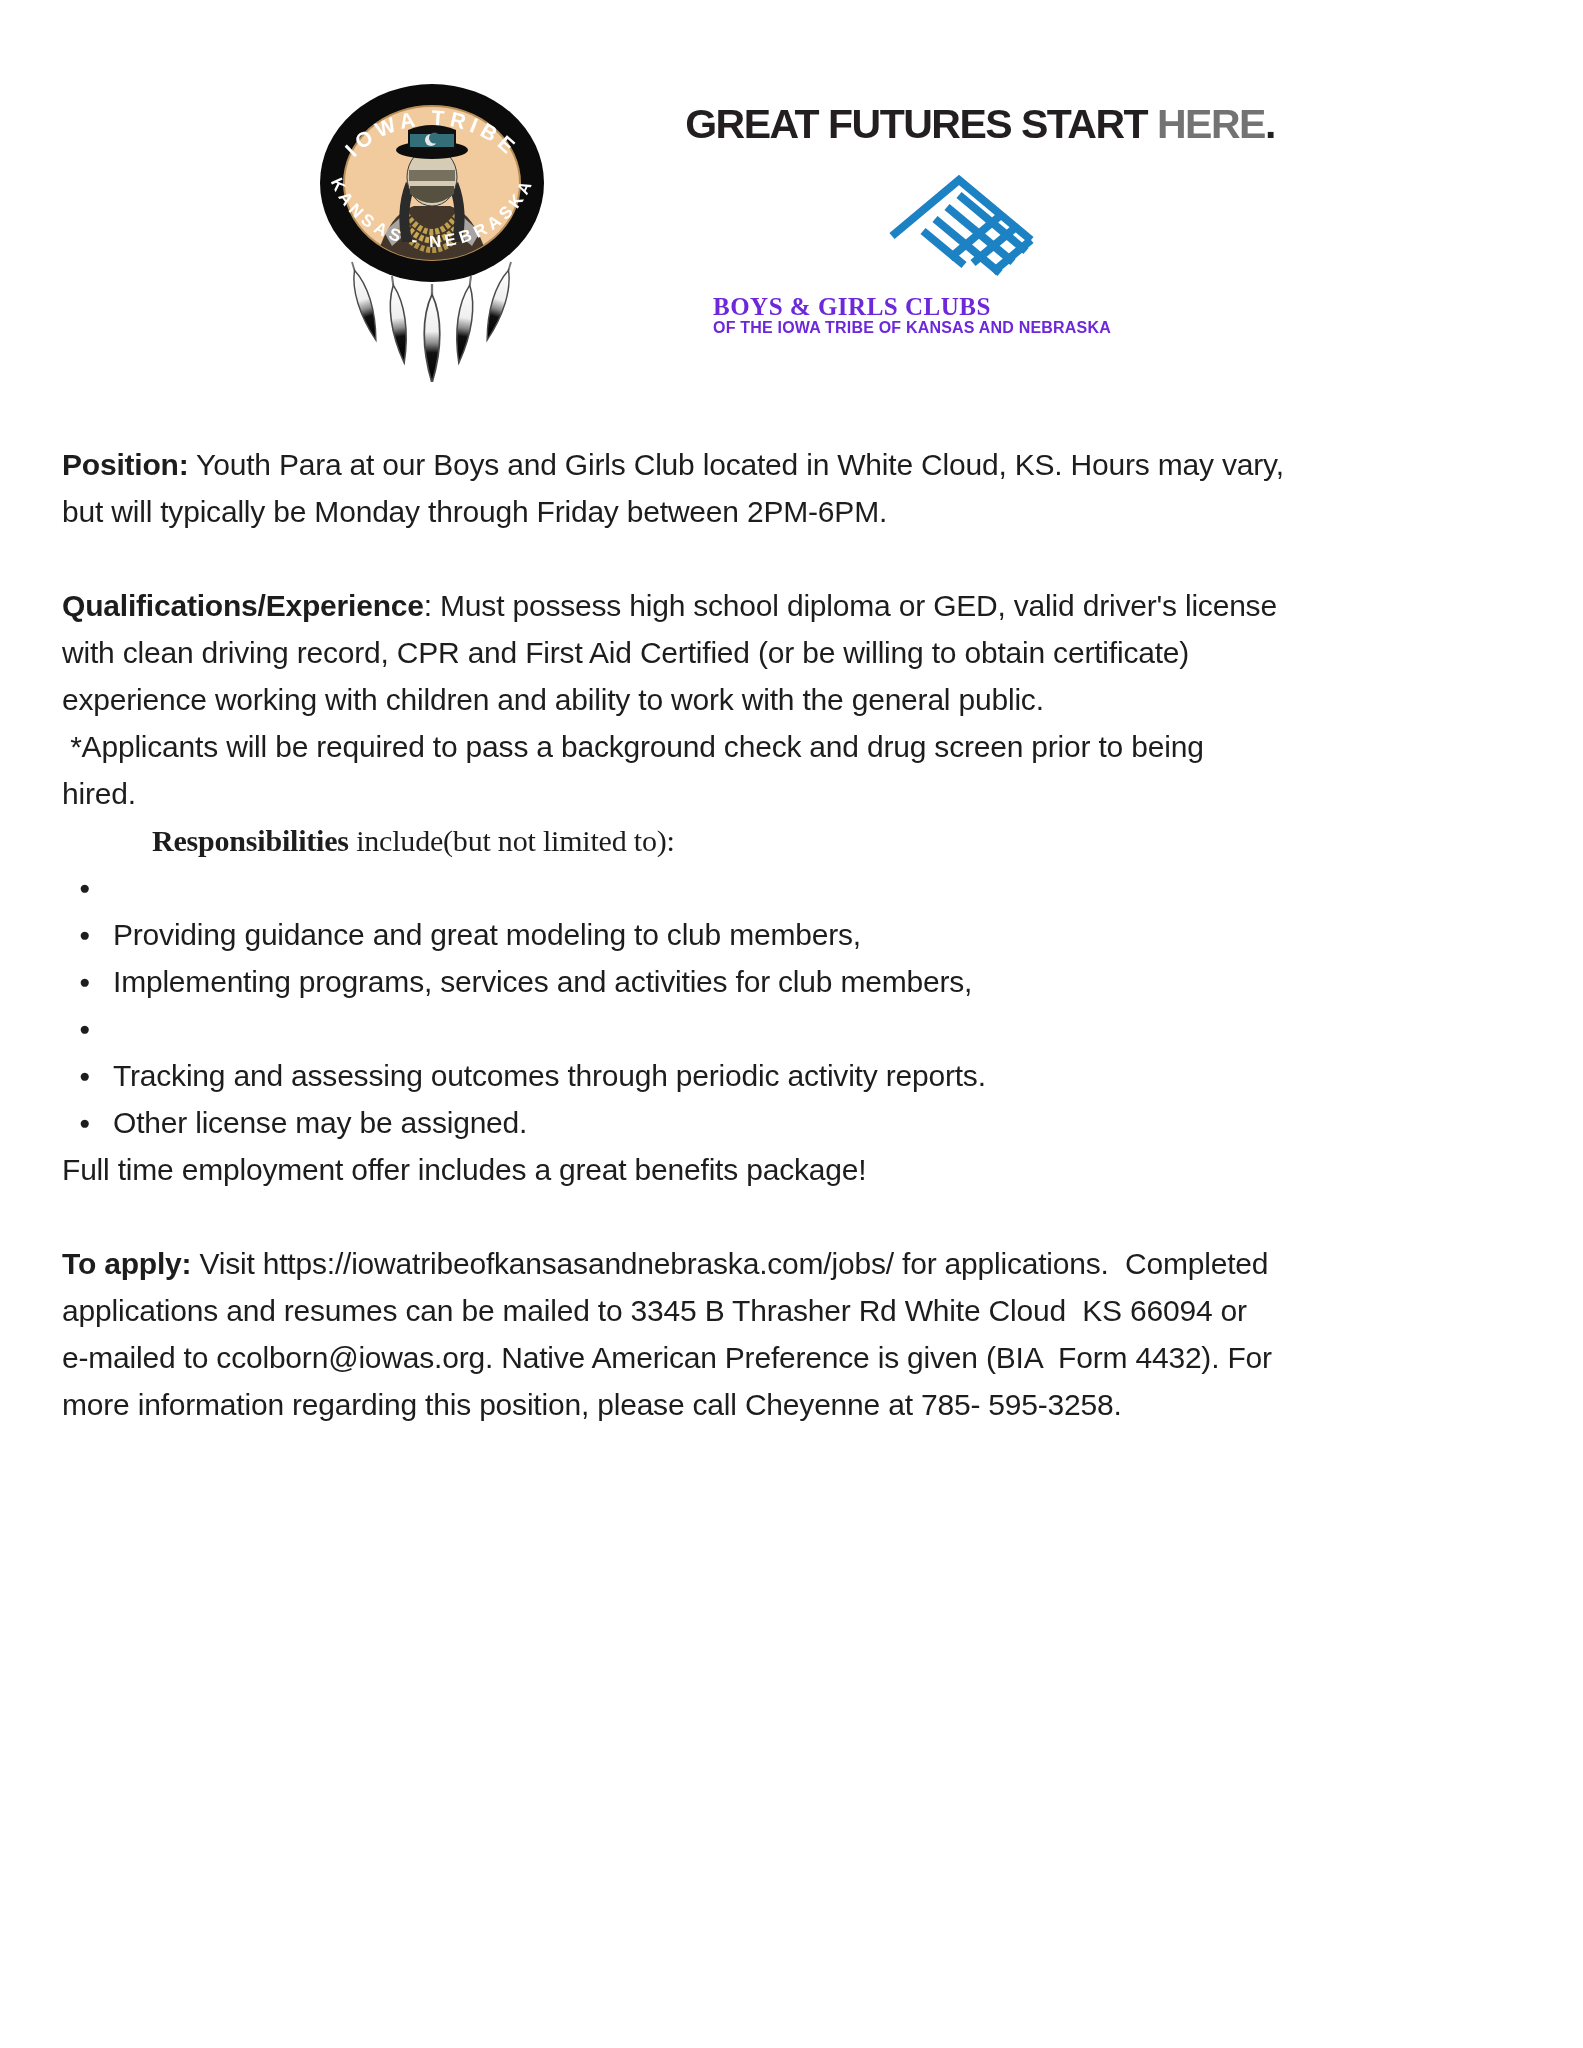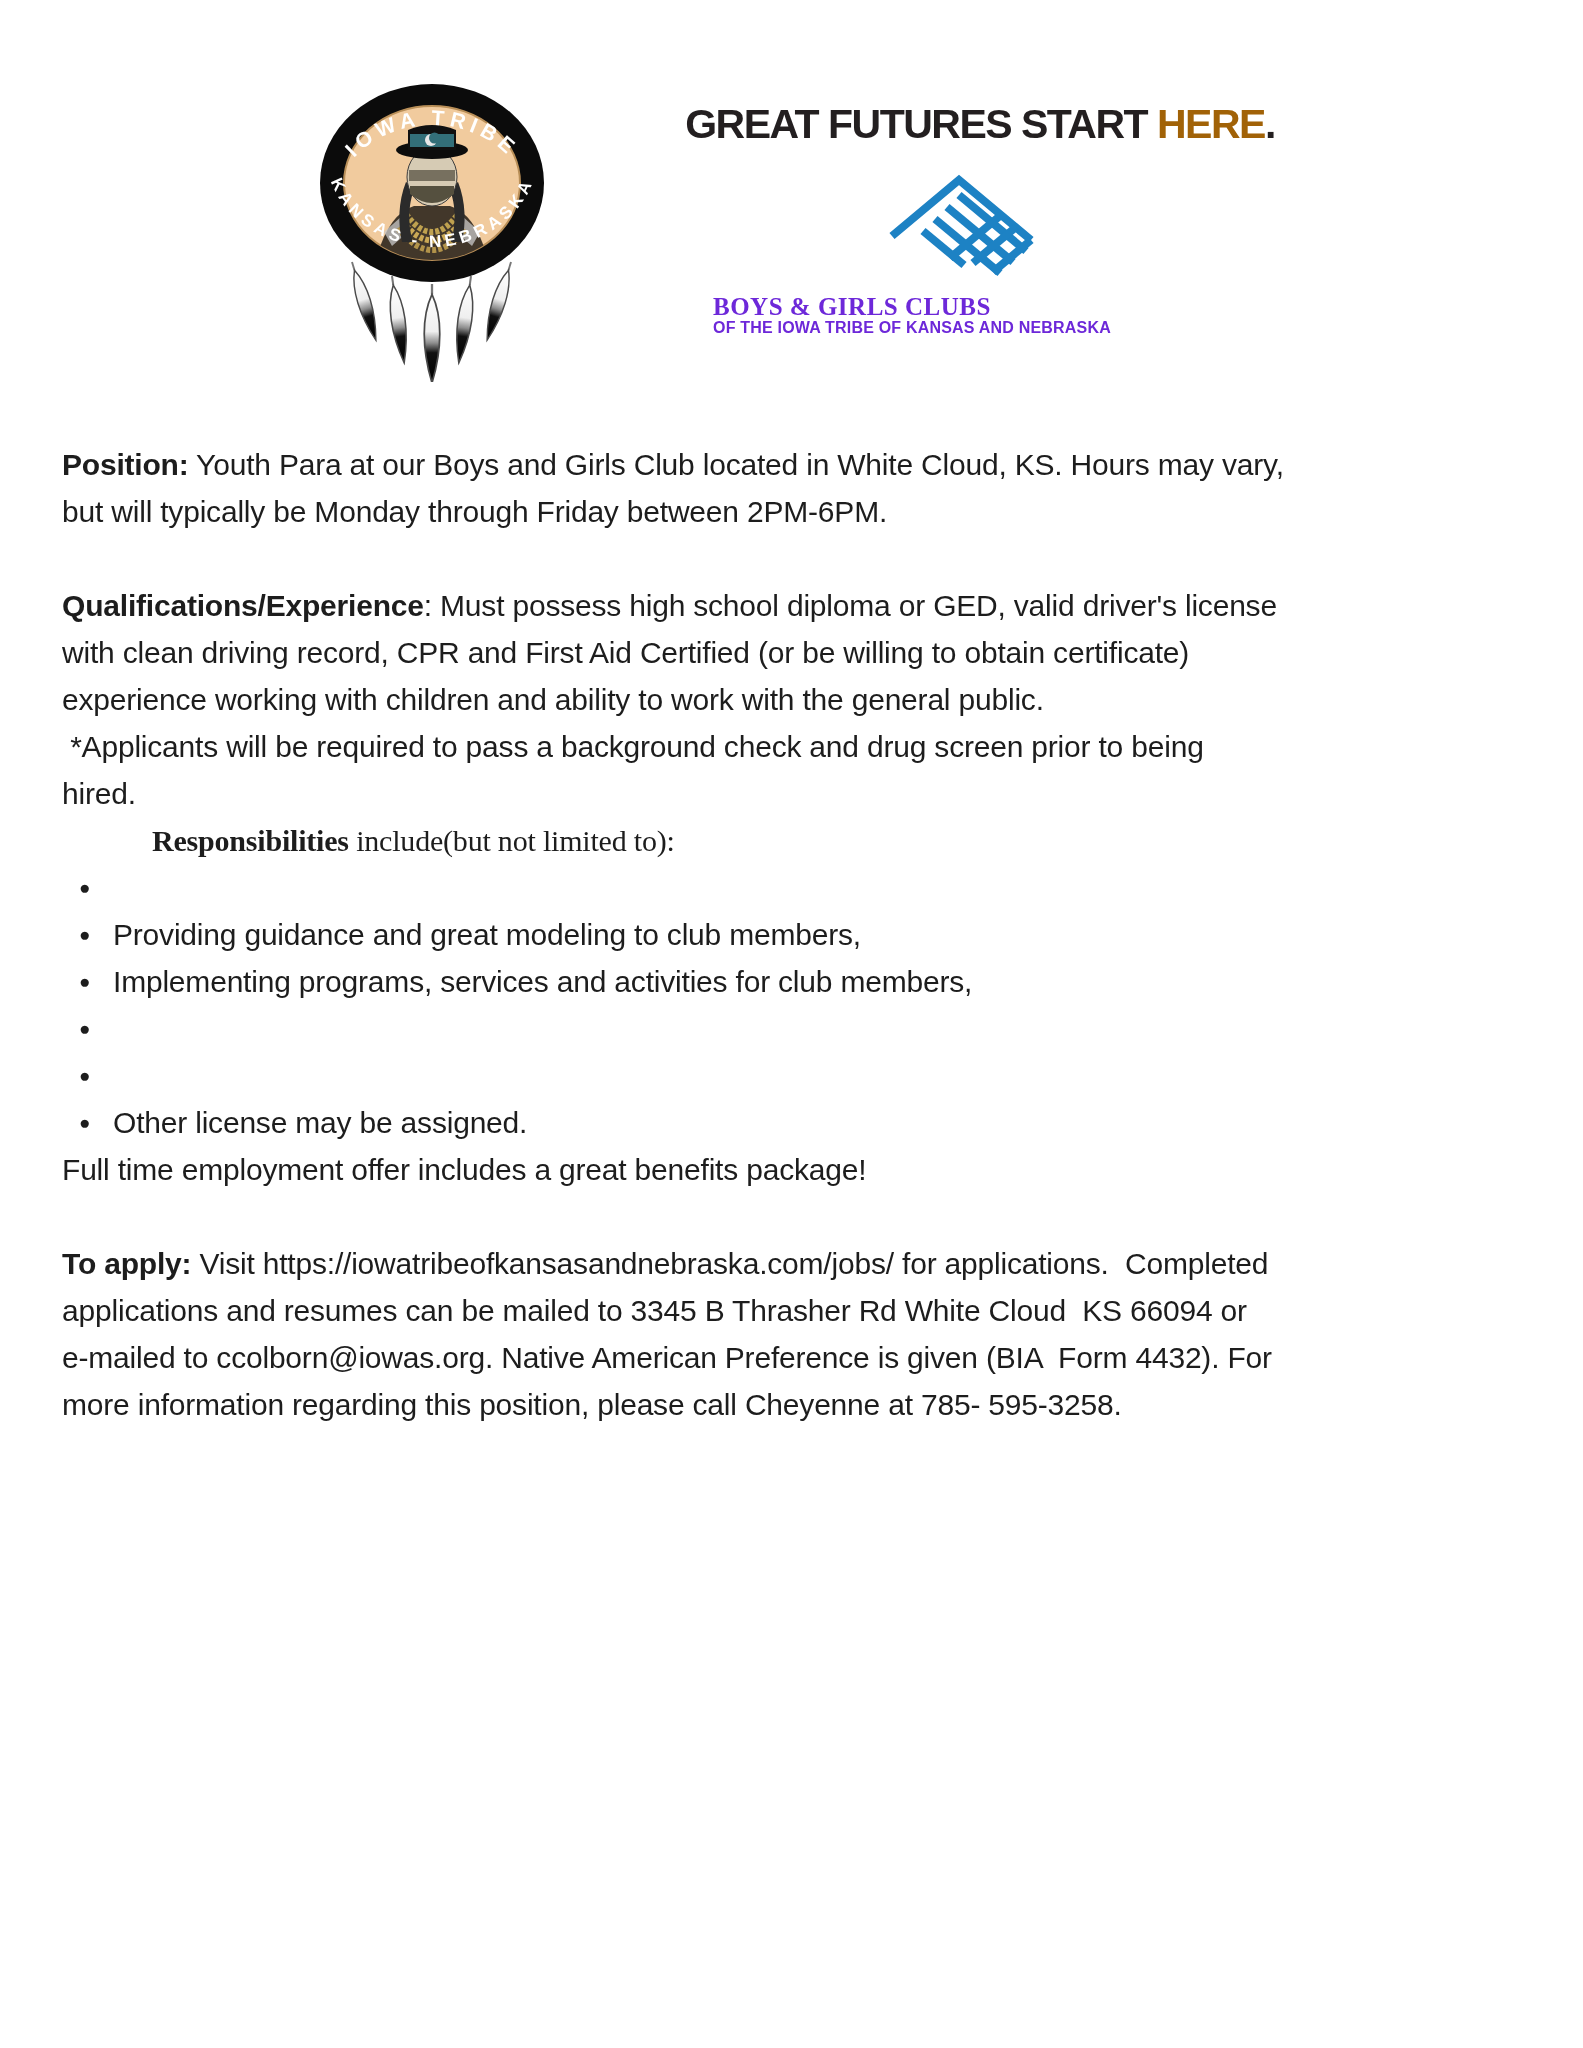--- a/index.html
+++ b/index.html
@@ -152,21 +152,21 @@
     </g>
 
     <text font-family="Liberation Sans, sans-serif" font-weight="bold" font-size="21" letter-spacing="5" fill="#ffffff">
       <textPath href="#arcTop" startOffset="50%" text-anchor="middle">IOWA TRIBE</textPath>
     </text>
     <text font-family="Liberation Sans, sans-serif" font-weight="bold" font-size="17" letter-spacing="3.5" fill="#ffffff" dy="6">
       <textPath href="#arcBottom" startOffset="50%" text-anchor="middle">KANSAS - NEBRASKA</textPath>
     </text>
   </svg>
 
-  <div class="tagline"><span>GREAT FUTURES START </span><span style="color:#a16207">HERE</span><span>.</span></div>
+  <div class="tagline"><span>GREAT FUTURES START </span><span style="color:#737373">HERE</span><span>.</span></div>
 
   <svg class="bgc-logo" viewBox="0 0 172 112" xmlns="http://www.w3.org/2000/svg">
     <g stroke="#1d82c4" stroke-width="8" fill="none">
       <path d="M14,66 L81,10 L153,70"></path>
       <path d="M81,25 L148,81"></path>
       <path d="M69,37 L135,92"></path>
       <path d="M57,49 L122,103"></path>
       <path d="M45,61 L86,95"></path>
       <path d="M153,70 L115,102"></path>
       <path d="M138,57 L95,93"></path>
@@ -202,20 +202,21 @@
         </li>
       <li>
           <span class="dot">●</span>
           <span>Implementing programs, services and activities for club members,</span>
         </li>
       <li>
           <span class="dot">●</span>
         </li>
       <li>
           <span class="dot">●</span>
+          <span>Tracking and assessing outcomes through periodic activity reports.</span>
         </li>
       <li>
           <span class="dot">●</span>
           <span>Other license may be assigned.</span>
         </li>
     </ul>
 
 
     <p class="gap-after">Full time employment offer includes a great benefits package!</p>
 

